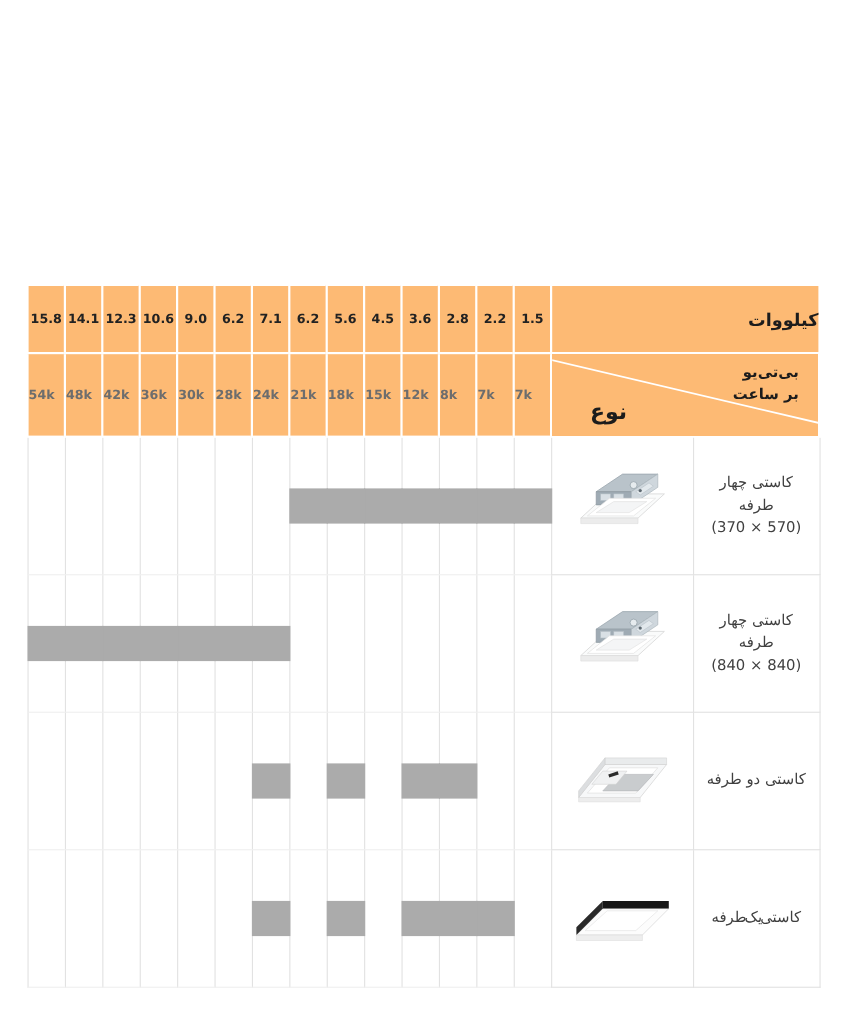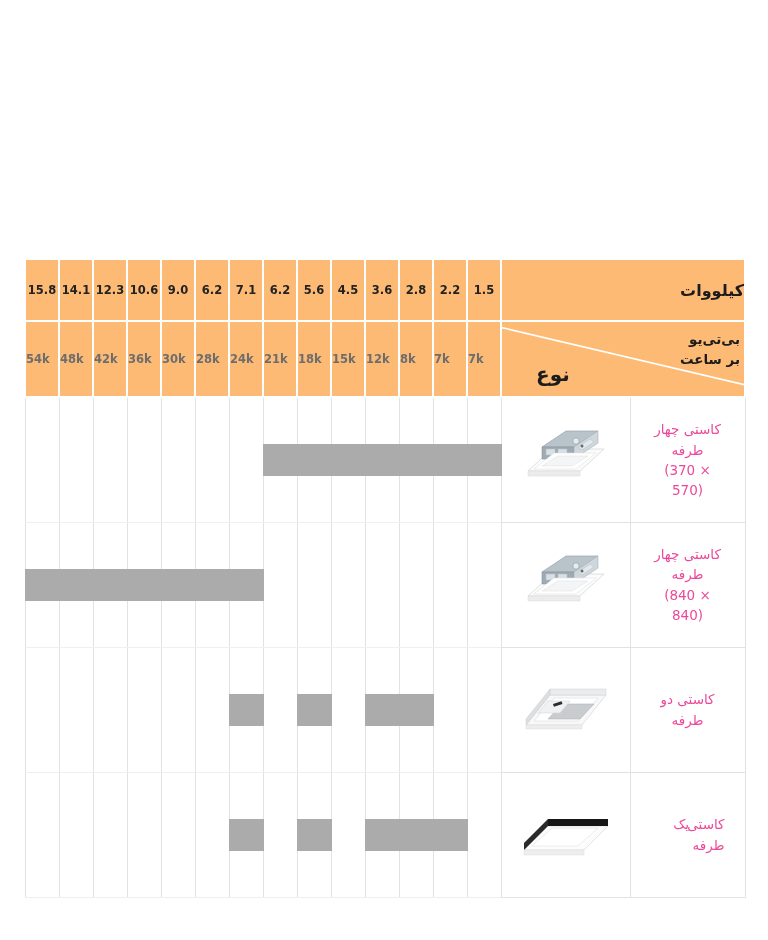--- a/index.html
+++ b/index.html
@@ -70,21 +70,21 @@
     width: 130%;
     height: 100%;
     pointer-events: none;
   }
   .corner-diag line {
     stroke: #ffffff;
     stroke-width: 1.6;
   }
   .corner-btu {
     position: absolute;
-    right: 4px;
+    right: 18px;
     top: 8px;
     font-size: 13.5px;
     line-height: 1.45;
     color: #1c1c1c;
     text-align: right;
   }
   .corner-type {
     position: absolute;
     left: 34px;
     bottom: 10px;
@@ -103,34 +103,33 @@
 
   
   .body-row td {
     border-color: #e4e4e4;
     height: 125px;
   }
 
   .row-label {
     text-align: center;
     font-size: 13.5px;
-    color: #ec4899;
+    color: #404040;
     line-height: 1.5;
     vertical-align: middle;
-    padding: 0 20px !important;
+    padding: 0 6px !important;
   }
   .row-label .dim {
     direction: ltr;
     display: block;
     unicode-bidi: isolate;
   }
   .row-label.squish {
     letter-spacing: -3.4px;
     word-spacing: -6px;
-    text-align: right;
   }
 
   .row-img {
     text-align: center;
     vertical-align: middle;
   }
   .ac-svg { display: inline-block; vertical-align: middle; }
 
   .data-cell {
     position: relative;

